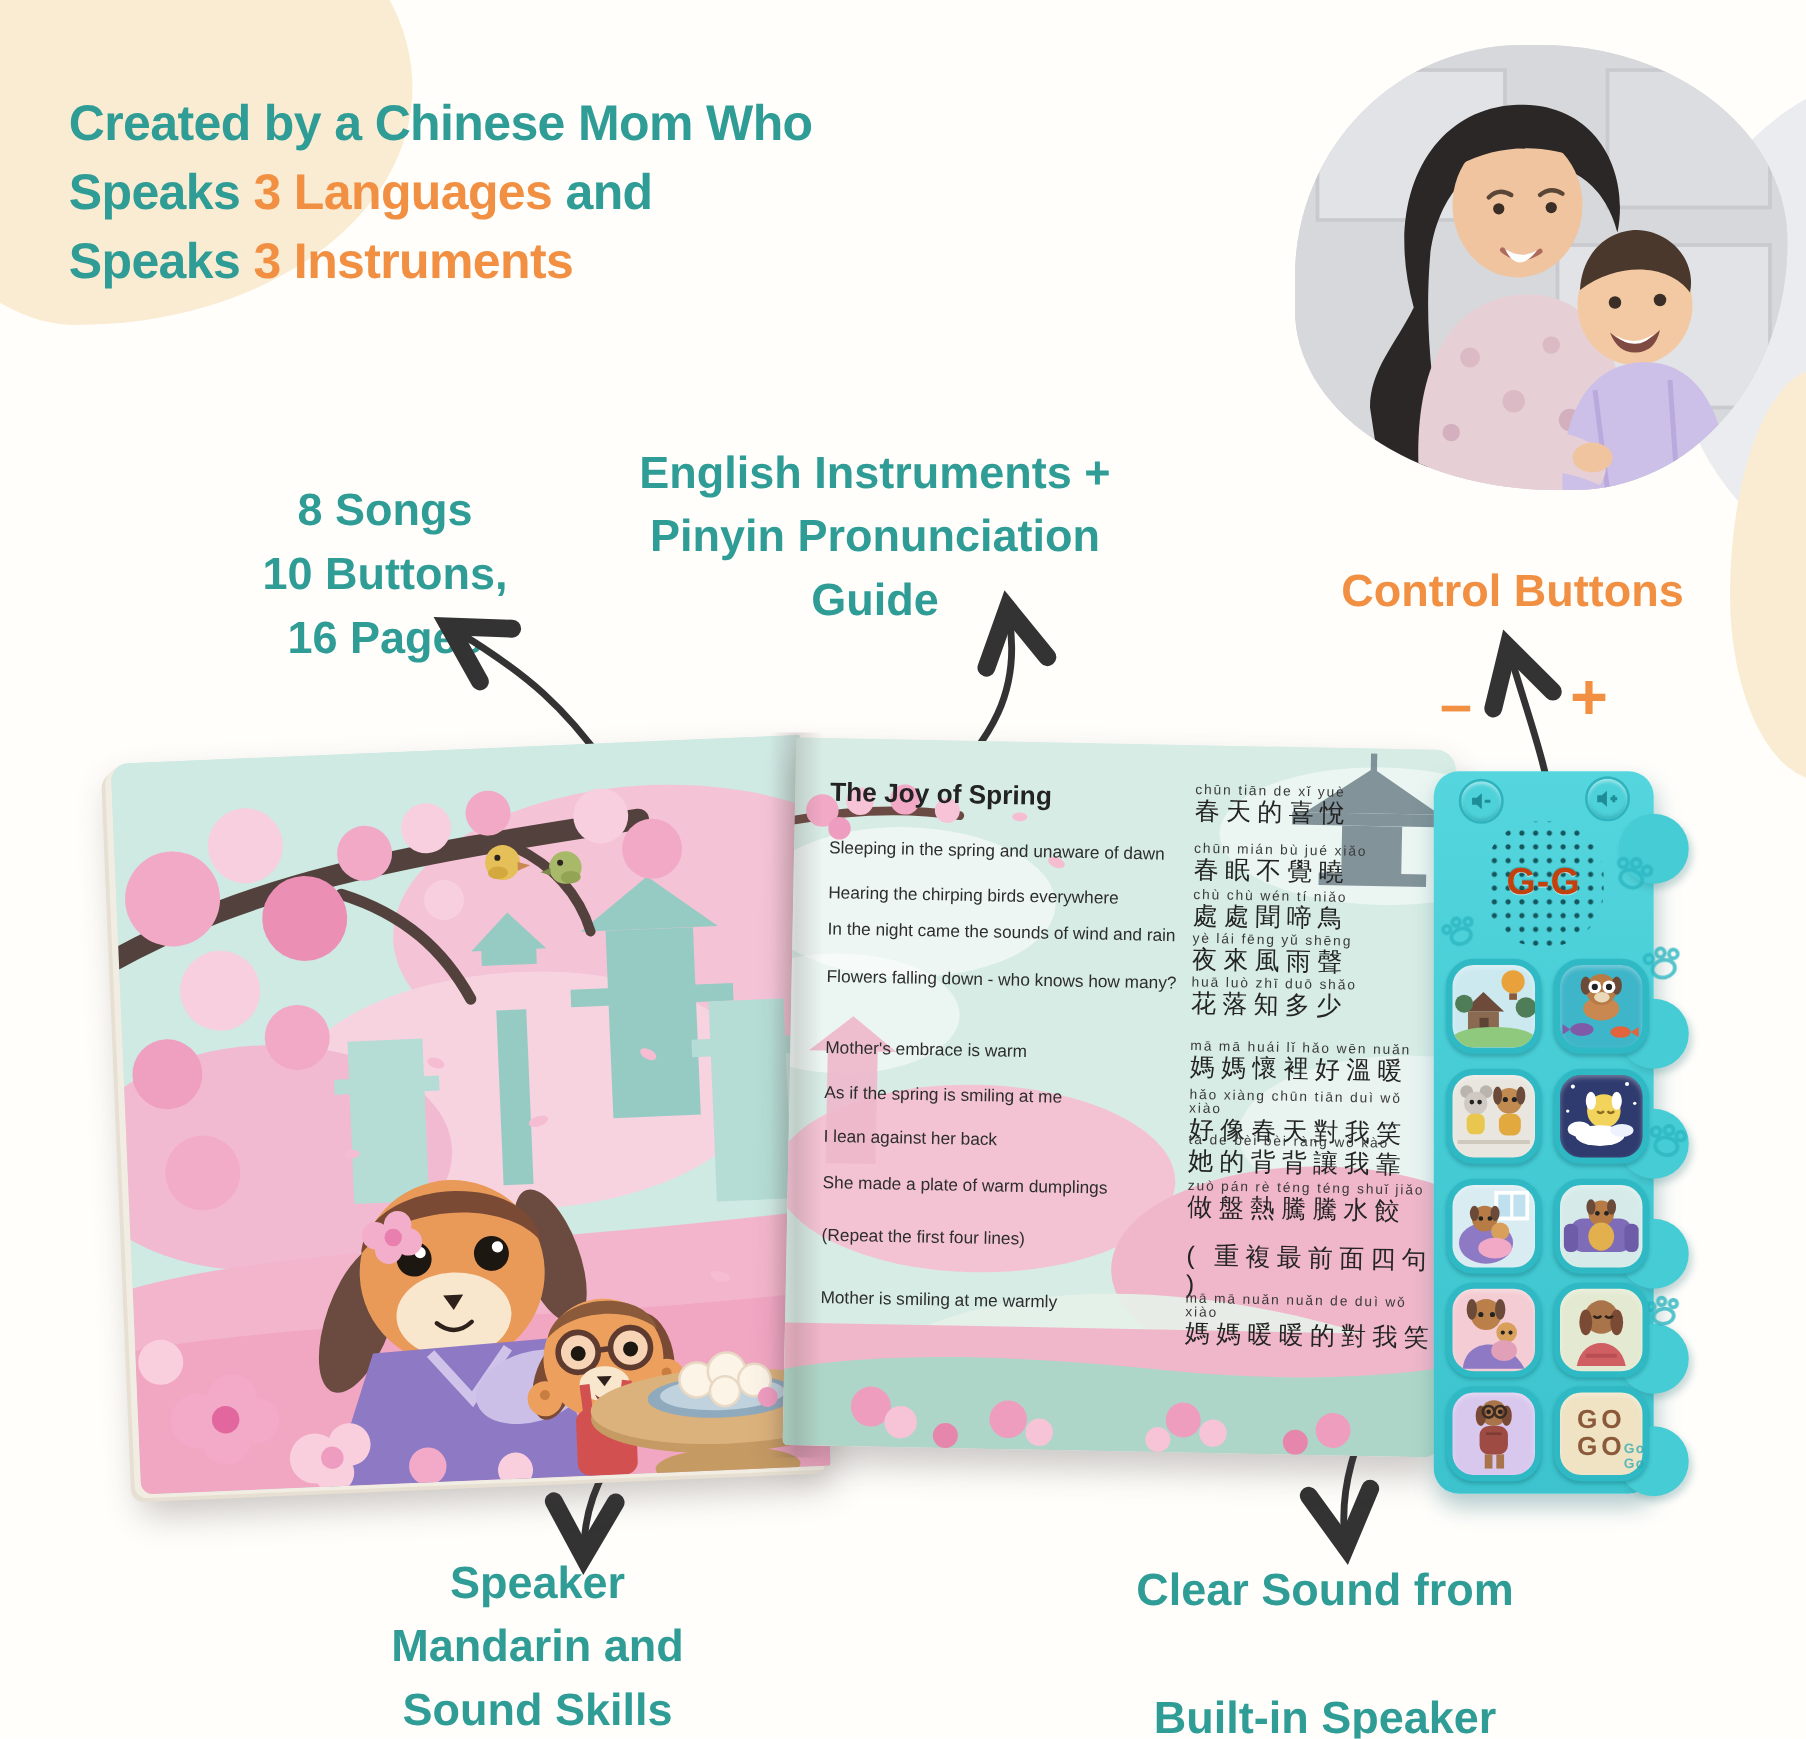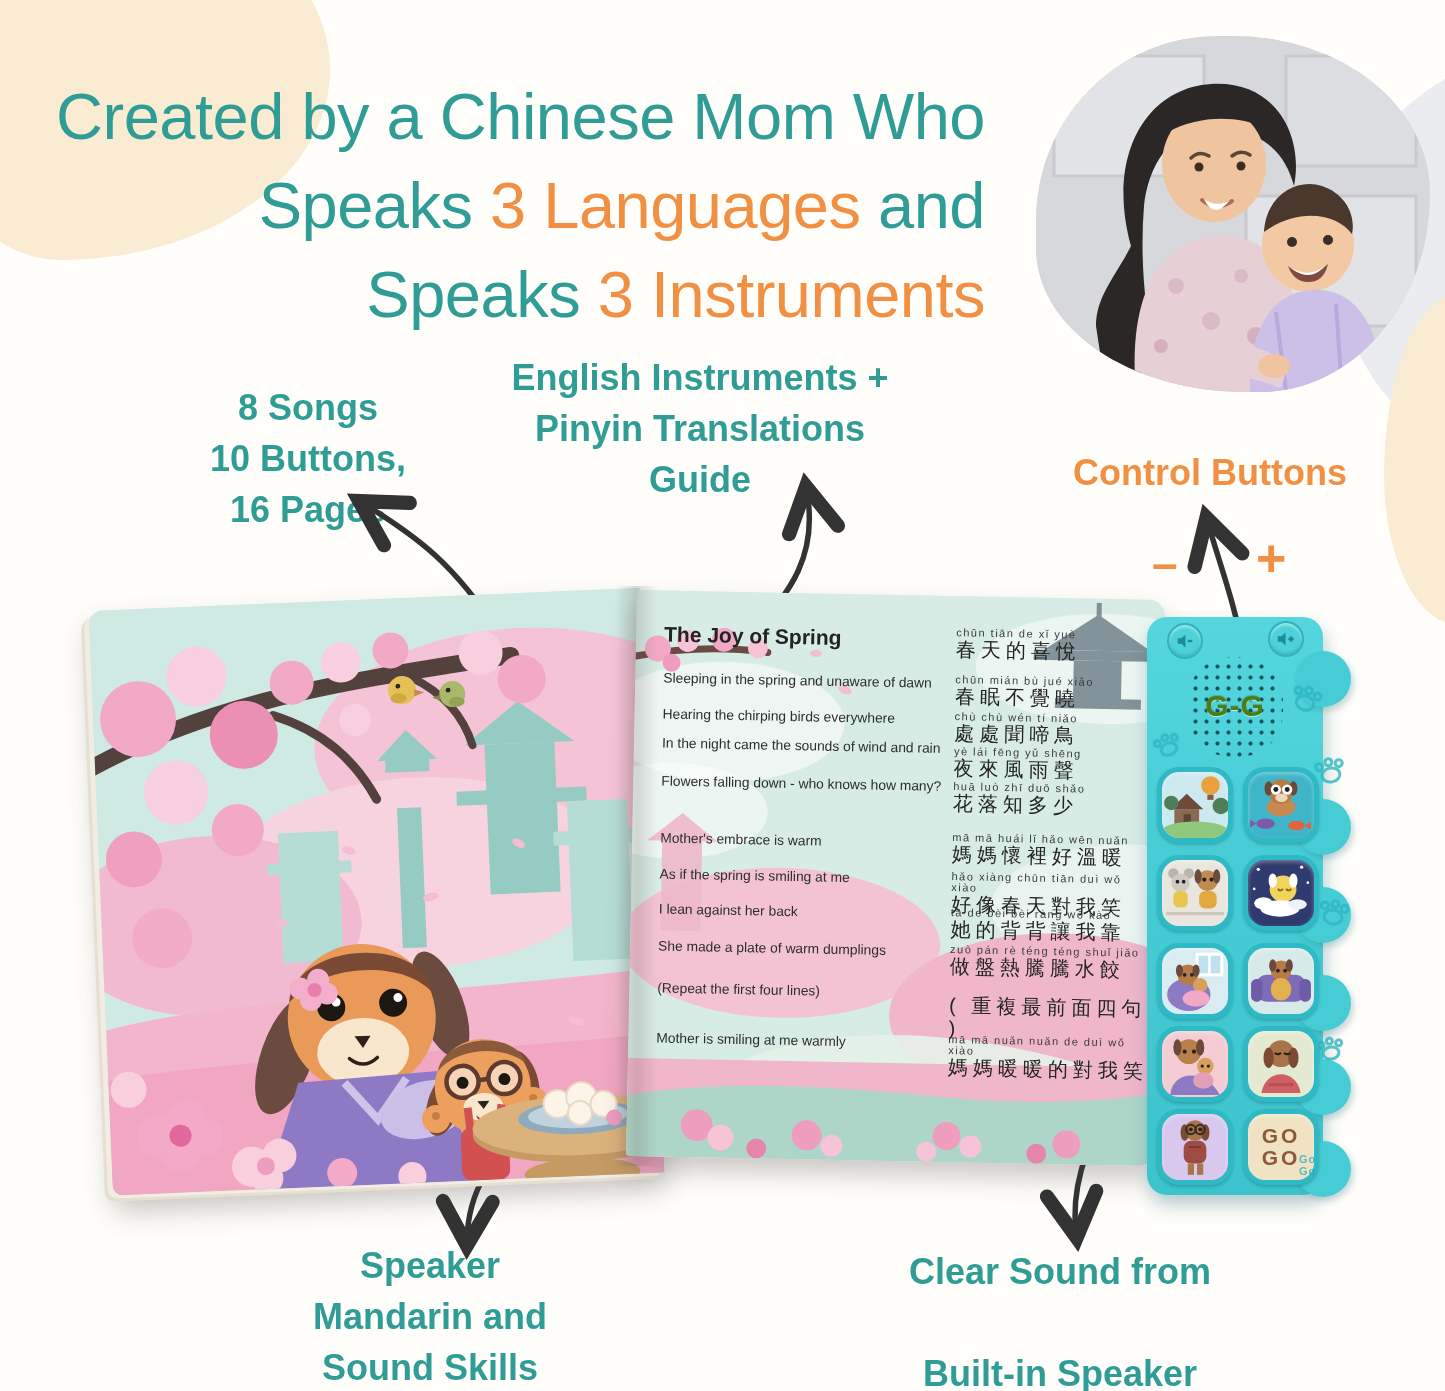--- a/index.html
+++ b/index.html
@@ -19,21 +19,21 @@
     border-radius:50%;background:#ebecef;
   }
   .blob-right{
     position:absolute;left:1384px;top:295px;width:150px;height:330px;
     border-radius:48% 52% 50% 50% / 55% 45% 55% 45%;
     background:var(--cream,#faecd2);
   }
   
   .headline{
     position:absolute;left:55px;top:72px;width:930px;margin:0;
-    text-align:right;font-size:65px;line-height:1.37;font-weight:400;
+    text-align:left;font-size:40px;line-height:1.37;font-weight:700;
     color:var(--teal,#2f9d96);letter-spacing:-0.5px;
   }
   .headline .hl{color:var(--orange,#f19043);}
   
   .photo{
     position:absolute;left:1036px;top:36px;width:394px;height:356px;
     border-radius:48% 52% 45% 55% / 54% 46% 58% 42%;
     overflow:hidden;background:#d9dade;
   }
   .photo svg{display:block;width:100%;height:100%;}
@@ -100,21 +100,21 @@
     display:flex;align-items:center;justify-content:center;padding:0;cursor:pointer;
   }
   .speaker{
     position:absolute;left:40px;top:40px;width:96px;height:100px;
     border-radius:45%;
     background-image:radial-gradient(circle,#15555c 1.7px,rgba(0,0,0,0) 2.4px);
     background-size:11px 11px;background-position:3px 4px;
   }
   .gg-logo{
     position:absolute;left:18px;top:72px;width:140px;text-align:center;
-    font-size:30px;font-weight:800;color:#4d7c0f;letter-spacing:1px;
+    font-size:30px;font-weight:800;color:#c2410c;letter-spacing:1px;
     text-shadow:0 1px 0 rgba(255,255,255,.55),0 -1px 1px rgba(0,80,90,.3);
   }
   .btn-grid{position:absolute;left:0;top:0;width:176px;height:578px;}
   .sound-btn{
     position:absolute;width:76px;height:76px;border-radius:22px;
     border:5px solid #2fb9c4;box-shadow:inset 0 2px 4px rgba(255,255,255,.35),0 2px 3px rgba(10,90,100,.3);
     overflow:hidden;padding:0;cursor:pointer;
   }
   .sound-btn svg{display:block;width:100%;height:100%;}
   .gogo-text{
@@ -182,21 +182,21 @@
   </div>
 
   <p class="callout" style="left:118px;top:382px;width:380px;">
     <span>8 Songs</span><br>
     <span>10 Buttons,</span><br>
     <span>16 Pages</span>
   </p>
 
   <p class="callout" style="left:470px;top:352px;width:460px;">
     <span>English Instruments +</span><br>
-    <span>Pinyin Translations</span><br>
+    <span>Pinyin Pronunciation</span><br>
     <span>Guide</span>
   </p>
 
   <p class="callout orange" style="left:995px;top:396px;width:430px;">
     <br>
     <span>Control Buttons</span>
   </p>
   <span class="vol-sign" style="left:1152px;top:540px;">–</span>
   <span class="vol-sign" style="left:1256px;top:532px;font-size:52px;">+</span>
 

